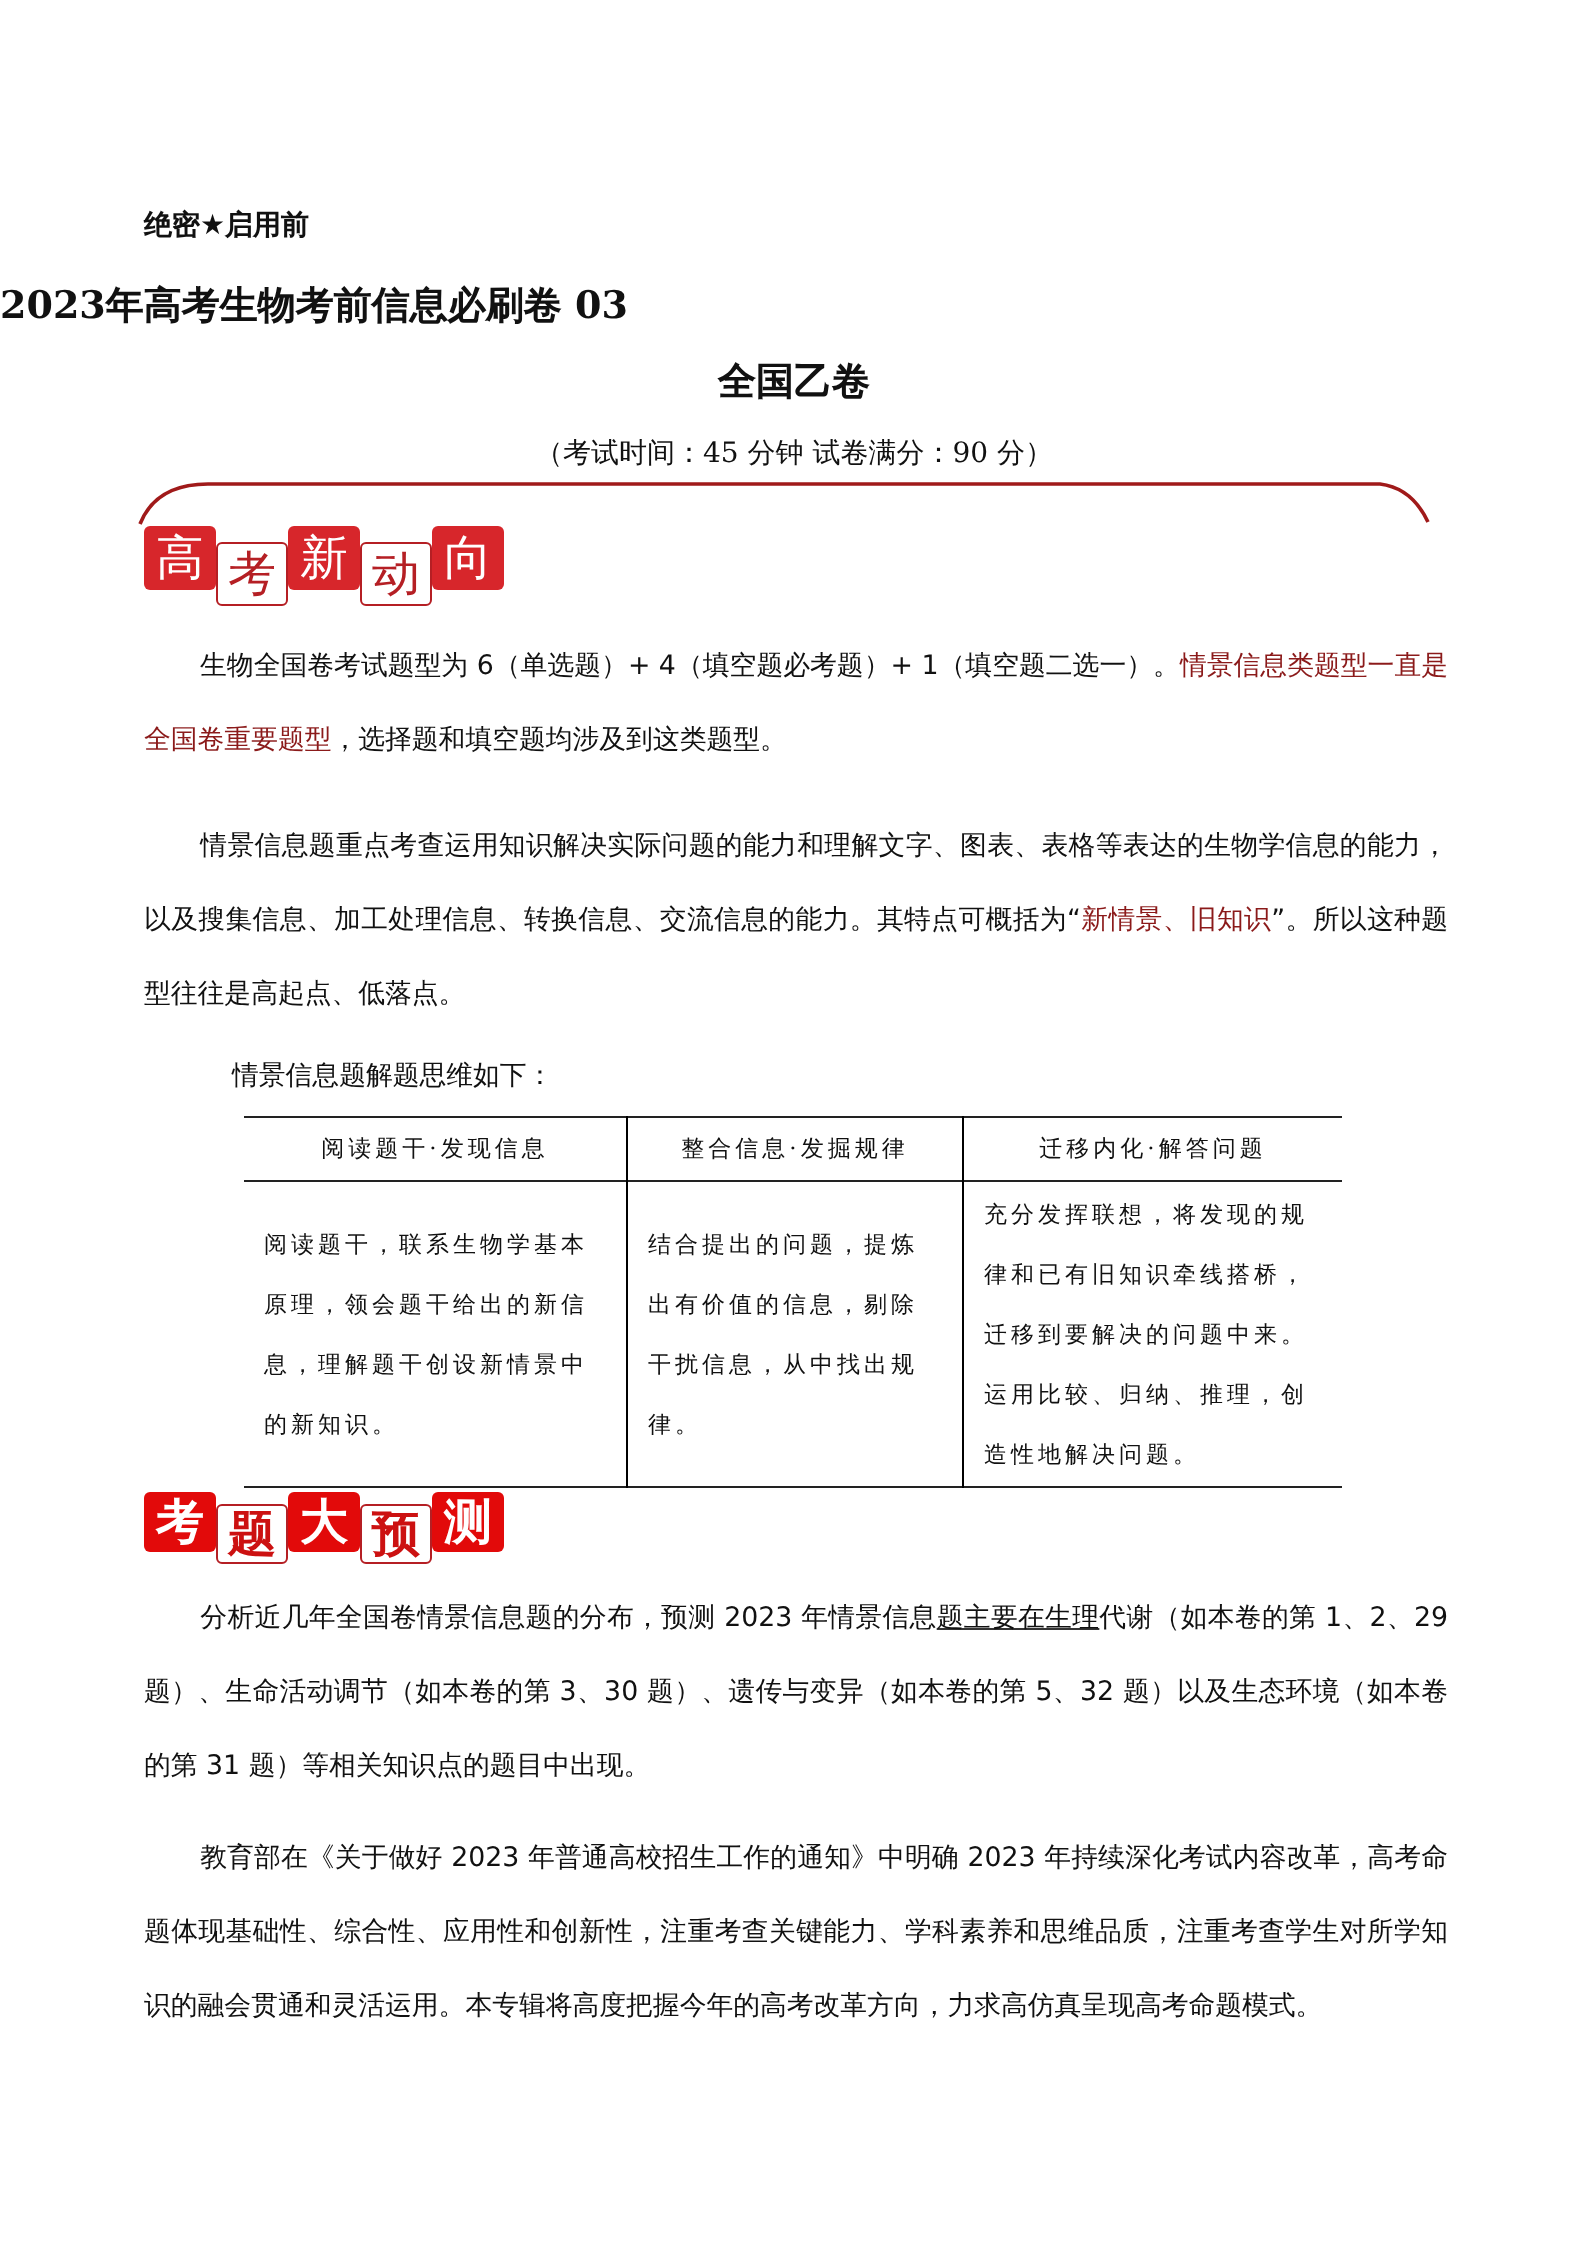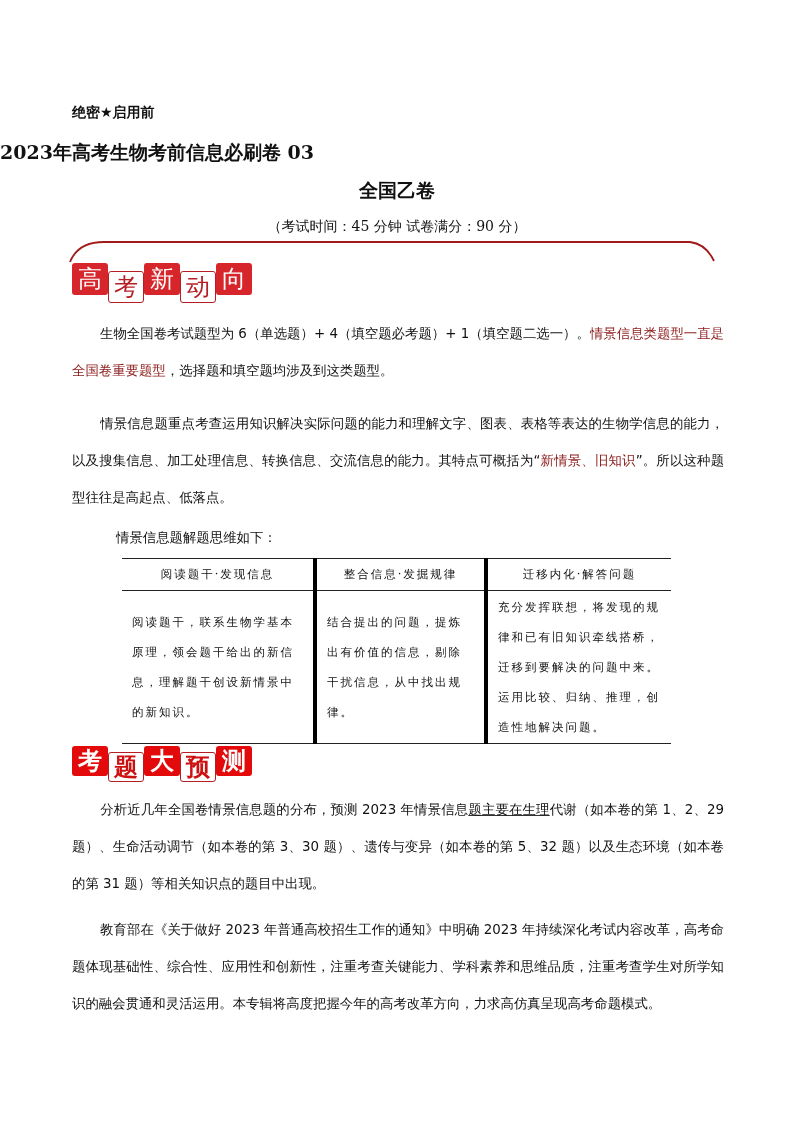--- a/index.html
+++ b/index.html
@@ -20,21 +20,21 @@
   .badge.red { background:#d7262b; color:#fff; }
   .badge.white { background:#fff; color:#b51f24; border:1.5px solid #b51f24; margin-top:8px; height:32px; }
   .badge-row.b2 .badge.red { background:#e20a0a; font-weight:bold; }
   .badge-row.b2 .badge.white { color:#c11; font-weight:bold; }
   .para { left:72px; width:652px; font-size:13.4px; line-height:37px; text-align:justify; }
   .para .indent { display:inline-block; width:28px; }
   .hl { color:#8b1a1a; }
   .u { text-decoration:underline; text-decoration-color:#333; }
   table.thinking { position:absolute; left:122px; top:558px; width:549px;
      border-collapse:collapse; font-family:"DejaVu Serif", serif; font-size:11.5px; }
-  table.thinking th, table.thinking td { border-left:1px solid #222; border-right:4px solid #000000; padding:0 10px; }
+  table.thinking th, table.thinking td { border-left:1px solid #222; border-right:1px solid #000000; padding:0 10px; }
   table.thinking th:first-child, table.thinking td:first-child { border-left:none; }
   table.thinking th:last-child, table.thinking td:last-child { border-right:none;margin-top:48px; }
   table.thinking thead tr { border-top:1.5px solid #222; border-bottom:1.5px solid #222; }
   table.thinking tbody tr { border-bottom:1.5px solid #222; }
   table.thinking th { height:31px; font-weight:normal; text-align:center; letter-spacing:2px; }
   table.thinking td { height:152px; vertical-align:middle; line-height:30px; letter-spacing:2px; text-align:left; }
   .intro { left:116px; top:529px; font-size:13.4px; }
 </style>
 </head>
 <body>

